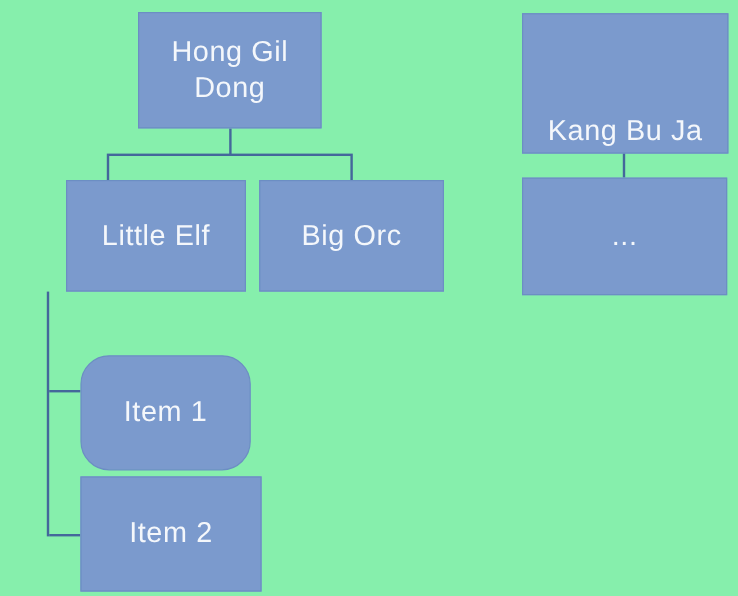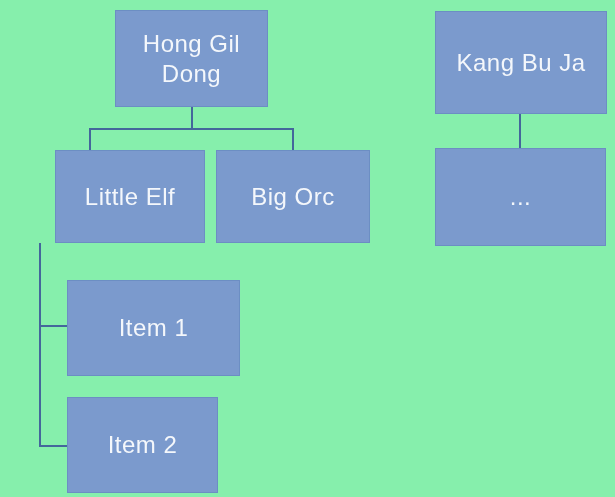--- a/index.html
+++ b/index.html
@@ -30,25 +30,25 @@
     line-height: 1.25;
     letter-spacing: 0.5px;
     padding: 2px 6px;
   }
   .conn {
     position: absolute;
     background: #44679b;
   }
   
   .node-hong   { left: 115px; top: 10px;  width: 153px; height: 97px; }
-  .node-kang   { left: 435px; top: 11px;  width: 172px; height: 103px; }
+  .node-kang   { left: 435px; top: 11px;  width: 172px; height: 117px; align-items: flex-end; }
   .node-little { left: 15px;  top: 150px; width: 150px; height: 93px; margin-left: 40px; }
   .node-big    { left: 216px; top: 150px; width: 154px; height: 93px; align-items: center; }
   .node-dots   { left: 435px; top: 148px; width: 171px; height: 98px; }
-  .node-item1  { left: 67px;  top: 280px; width: 173px; height: 96px; }
+  .node-item1  { left: 67px;  top: 296px; width: 142px; height: 96px; border-radius: 24px; }
   .node-item2  { left: 67px;  top: 397px; width: 151px; height: 96px; align-items: center; }
   
   .conn-hong-drop   { left: 191px; top: 107px; width: 2px;   height: 22px; }
   .conn-hong-h      { left: 89px;  top: 128px; width: 205px; height: 2px;  }
   .conn-little-drop { left: 89px;  top: 130px; width: 2px;   height: 20px; }
   .conn-big-drop    { left: 292px; top: 130px; width: 2px;   height: 20px; }
   .conn-kang-drop   { left: 519px; top: 106px; width: 2px;   height: 42px; }
   .conn-spine       { left: 39px;  top: 243px; width: 2px;   height: 204px;}
   .conn-item1-h     { left: 41px;  top: 325px; width: 26px;  height: 2px;  }
   .conn-item2-h     { left: 41px;  top: 445px; width: 26px;  height: 2px;  }

